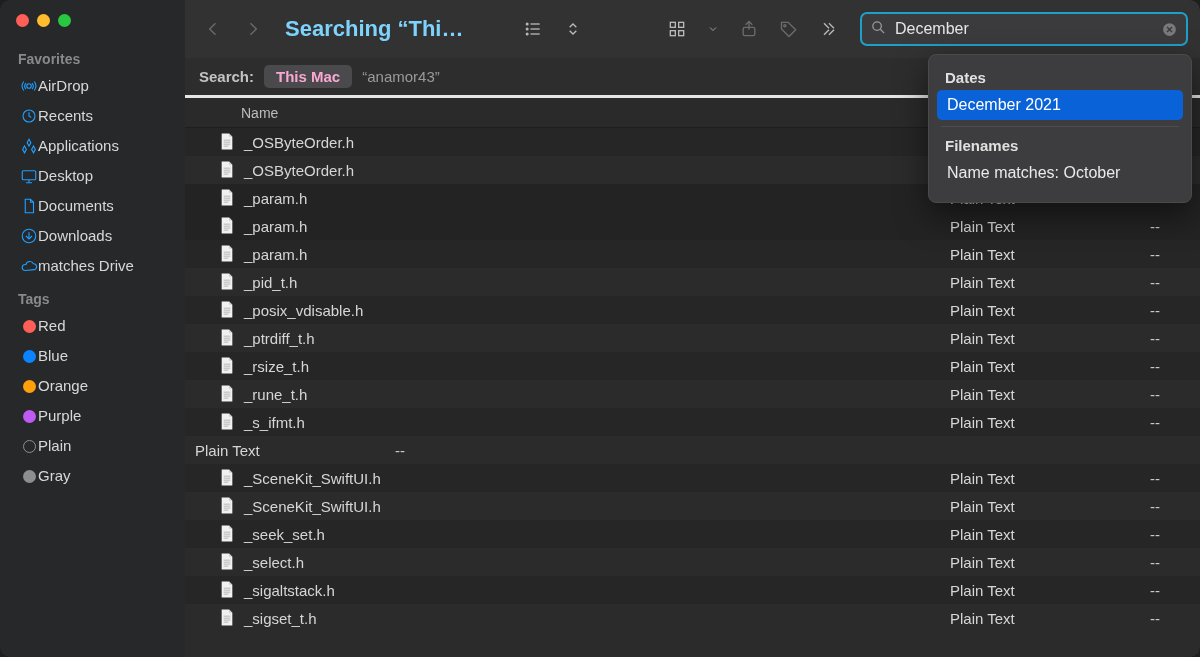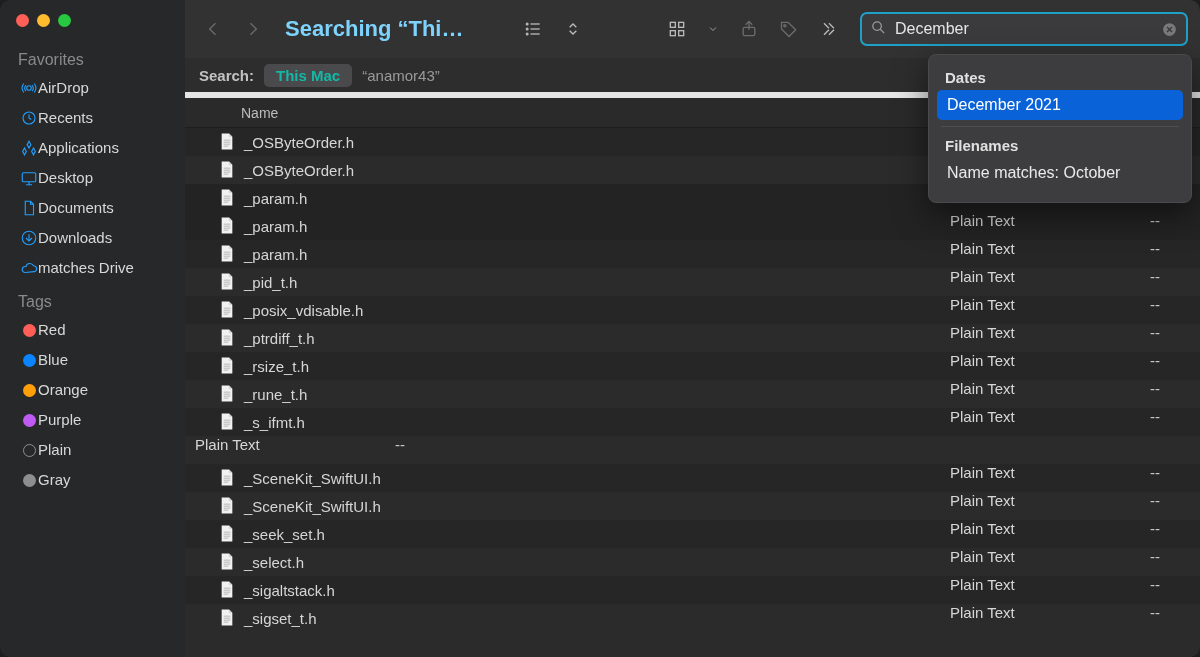--- a/index.html
+++ b/index.html
@@ -33,22 +33,22 @@
     gap: 8px;
     padding: 14px 0 14px 16px;
   }
   .traffic-lights .dot {
     width: 13px; height: 13px; border-radius: 50%;
   }
   .dot.red { background:#ff5f57; }
   .dot.yellow { background:#febc2e; }
   .dot.green { background:#28c840; }
   .side-group-label {
-    font-size: 16px;
-    font-weight: 400;
+    font-size: 14px;
+    font-weight: 700;
     color: #8a8a8a;
     padding: 10px 0 4px 18px;
   }
   .side-item {
     display: flex;
     padding: 6px 10px 6px 20px;
     font-size: 15px;
     color: #d8d8d8;
     cursor: default;
   }
@@ -116,27 +116,27 @@
   .search-wrap .search-glyph svg{ width:17px;height:17px; stroke:#9a9a9a; stroke-width:1.8; fill:none;}
   .search-wrap .clear-glyph { width:17px;height:17px; }
   .search-wrap .clear-glyph svg{ width:17px;height:17px; }
   
   .scope-bar {
     height: 40px;
     display:flex; align-items:center;
     gap:10px;
     padding: 0 14px;
     background: #2d2d2e;
-    border-bottom: 6px solid #e5e5e5;
+    border-bottom: 3px solid #e5e5e5;
     font-size:15px;
   }
   .scope-label { font-weight:600; color:#c3c3c3; }
   .scope-chip {
     background:#4a4a4c;
-    color:#14b8a6;
+    color:#f9a8d4;
     padding: 3px 12px;
     border-radius: 5px;
     font-weight:600;
     font-size: 15px;
   }
   .scope-loc { color:#9a9a9a; font-size:15px; }
   
   .col-header {
     height: 30px;
     display:flex; align-items:center;
@@ -145,21 +145,21 @@
     font-size:14px;
     color:#bdbdbd;
   }
   .col-header .col-name { padding-left: 56px; flex:1; }
   .col-header .col-kind { width:170px; border-left:1px solid #3a3a3a; padding-left:10px;}
   .col-header .col-extra { width:90px;}
   
   .rows { flex:1; overflow:hidden; }
   .row {
     height:28px;
-    display:flex; 
+    display:flex; align-items:center;
     font-size:15px;
     color:#d6d6d6;
   }
   .row.alt { background:#262627; }
   .row.shade { background:#232324; }
   .row .cell-name { flex:1; display:flex; align-items:center; gap:8px; padding-left:34px;}
   .row .cell-kind { width:170px; padding-left:10px;}
   .row .cell-extra { width:90px; text-align:center; color:#c8c8c8;}
   .doc-icon { width:17px; height:20px; display:flex; }
   .doc-icon svg { width:16px; height:19px; }

